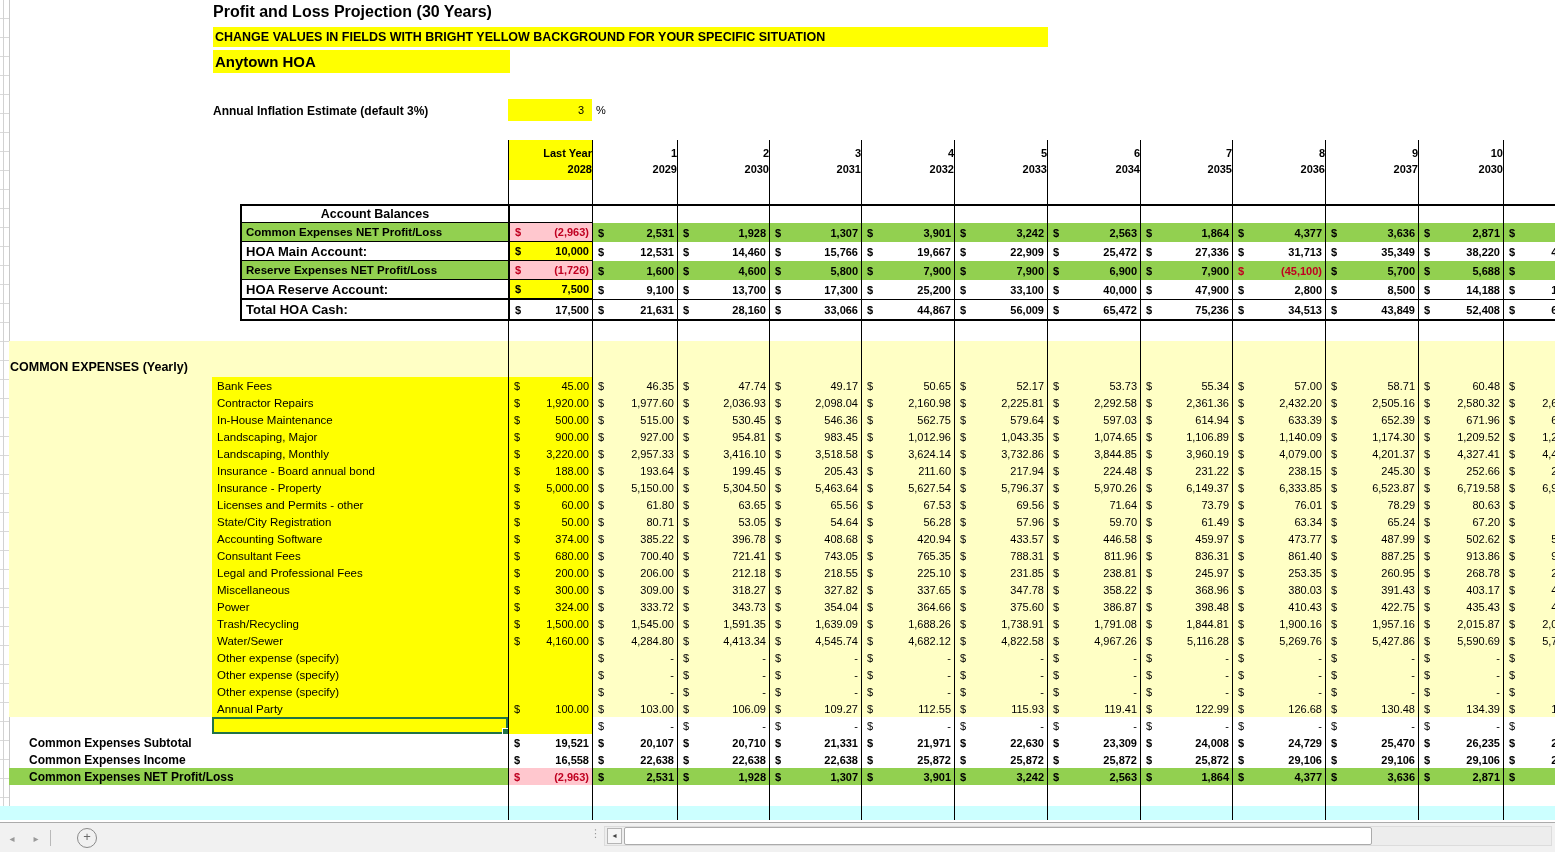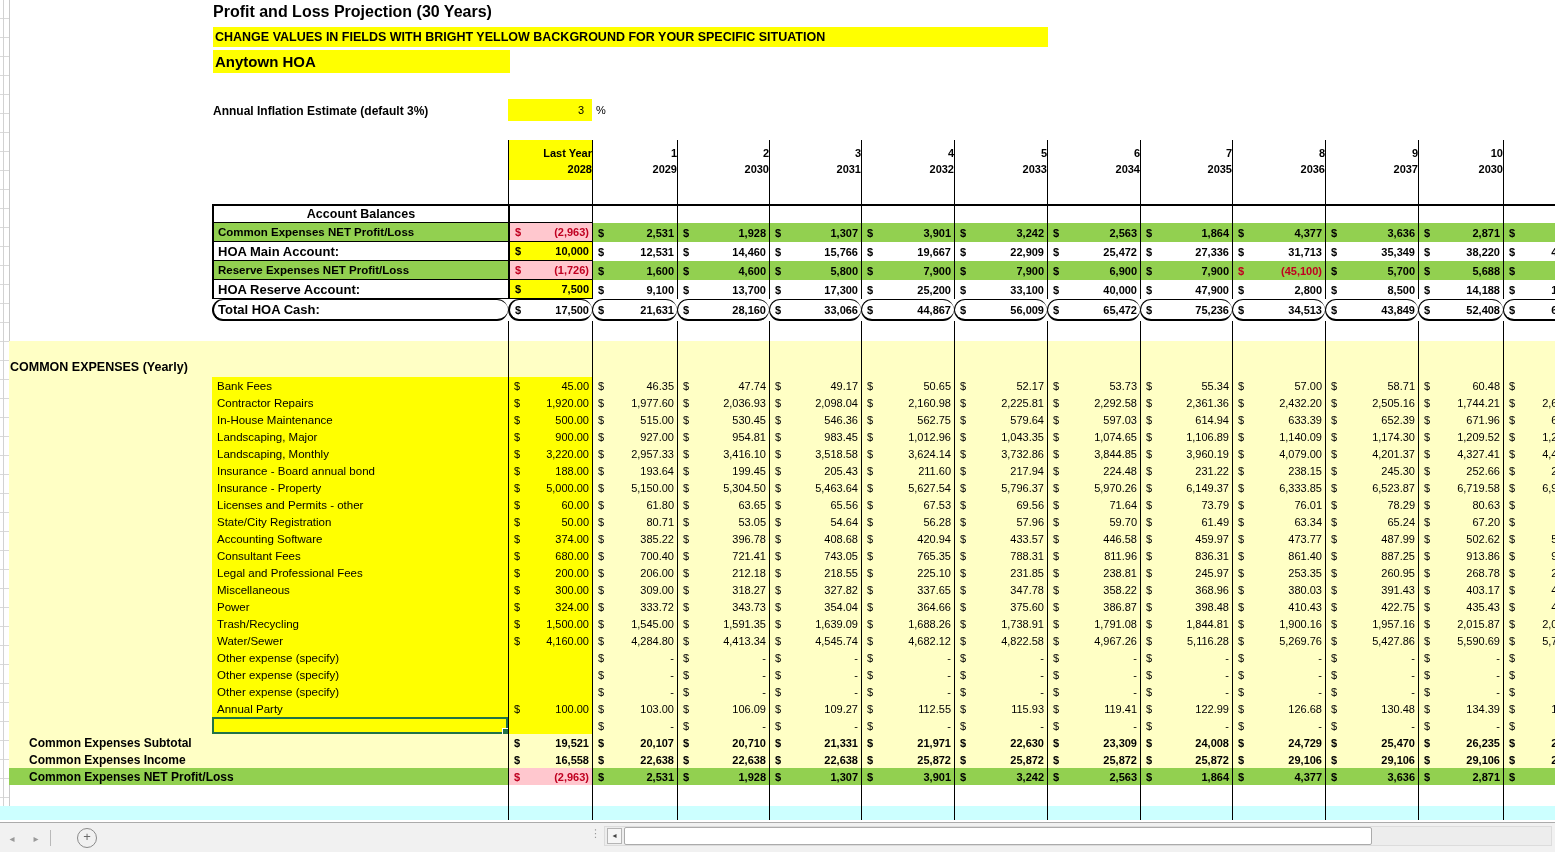--- a/index.html
+++ b/index.html
@@ -32,34 +32,34 @@
   .yh-col{position:relative;border-left:1px solid #000;text-align:right;font-weight:bold;font-size:11px;box-sizing:border-box;}
   .yh-col .l1{margin-top:6px;line-height:15px;position:relative;}
   .yh-col .l2{line-height:16px;position:relative;}
   .yh-ly-bg{position:absolute;left:0;top:0;right:0;height:40px;background:var(--bright);}
   
   .row-acct{display:grid;grid-template-columns:296px var(--vcols);}
   .row-band{display:grid;grid-template-columns:499px var(--vcols);}
   #acct{position:absolute;left:212px;top:204px;z-index:2;}
   #acct .row-acct{height:19px;}
   #acct .row-total{height:22px;}
-  .alabel{display:flex;align-items:center;padding-left:4px;border-left:2px solid #000;border-bottom:1px solid #000;font-weight:bold;box-sizing:border-box;white-space:nowrap;}
+  .alabel{display:flex;align-items:center;padding-left:4px;border-left:2px solid #000;border-bottom:1px solid #000;font-weight:bold;box-sizing:border-box;white-space:nowrap;margin-left:28px;}
   .alabel.center{justify-content:center;padding-left:0;font-size:12.5px;}
   .alabel.sm{font-size:11.5px;}
   .alabel.lg{font-size:13px;}
   .acol-last{border-left:2px solid #000 !important;border-bottom:1px solid #000;}
   .atop{border-top:2px solid #000;}
   .tot-top{border-top:1px solid #000;}
-  .tot-bot{border-bottom:2px solid #000 !important;border-radius:11px;}
+  .tot-bot{border-bottom:2px solid #000 !important;}
   .rowgreen{background:var(--green);}
   .ly-yellow{background:var(--bright);}
   #gap1{position:absolute;left:212px;top:321px;z-index:2;}
   #gap1 .row-acct{height:20px;}
   
-  #band{position:absolute;left:9px;top:341px;width:1546px;height:444px;background:var(--pale);z-index:2;}
+  #band{position:absolute;left:9px;top:341px;width:1546px;height:376px;background:var(--pale);z-index:2;}
   #band .spacer{height:17px;}
   #band .trow{height:19px;}
   #band .erow{height:17px;}
   .band-title{font-size:12.5px;font-weight:bold;white-space:nowrap;padding-left:1px;line-height:19px;}
   .ylbl{margin-left:203px;width:296px;height:100%;background:var(--bright);display:flex;align-items:center;padding-left:5px;font-size:11.5px;box-sizing:border-box;white-space:nowrap;position:relative;}
   .tlbl{display:flex;align-items:center;padding-left:20px;font-size:12px;font-weight:bold;white-space:nowrap;}
   .net-row{background:var(--green);}
   .sel{box-shadow:inset 0 0 0 2px #217346;}
   .sel .handle{position:absolute;right:-2px;bottom:-2px;width:6px;height:6px;background:#217346;border:1px solid #fff;}
   #gap2{position:absolute;left:9px;top:785px;z-index:2;}
@@ -552,21 +552,21 @@
         <div class="cell vc money">
           <span class="d">$</span>
           <span class="v">2,432.20</span>
         </div>
         <div class="cell vc money">
           <span class="d">$</span>
           <span class="v">2,505.16</span>
         </div>
         <div class="cell vc money">
           <span class="d">$</span>
-          <span class="v">1,744.21</span>
+          <span class="v">2,580.32</span>
         </div>
         <div class="cell vc money">
           <span class="d">$</span>
           <span class="v">2,657.73</span>
         </div>
       </div>
       <div class="row-band erow">
         <div class="cell">
           <div class="ylbl">In-House Maintenance</div>
         </div>

